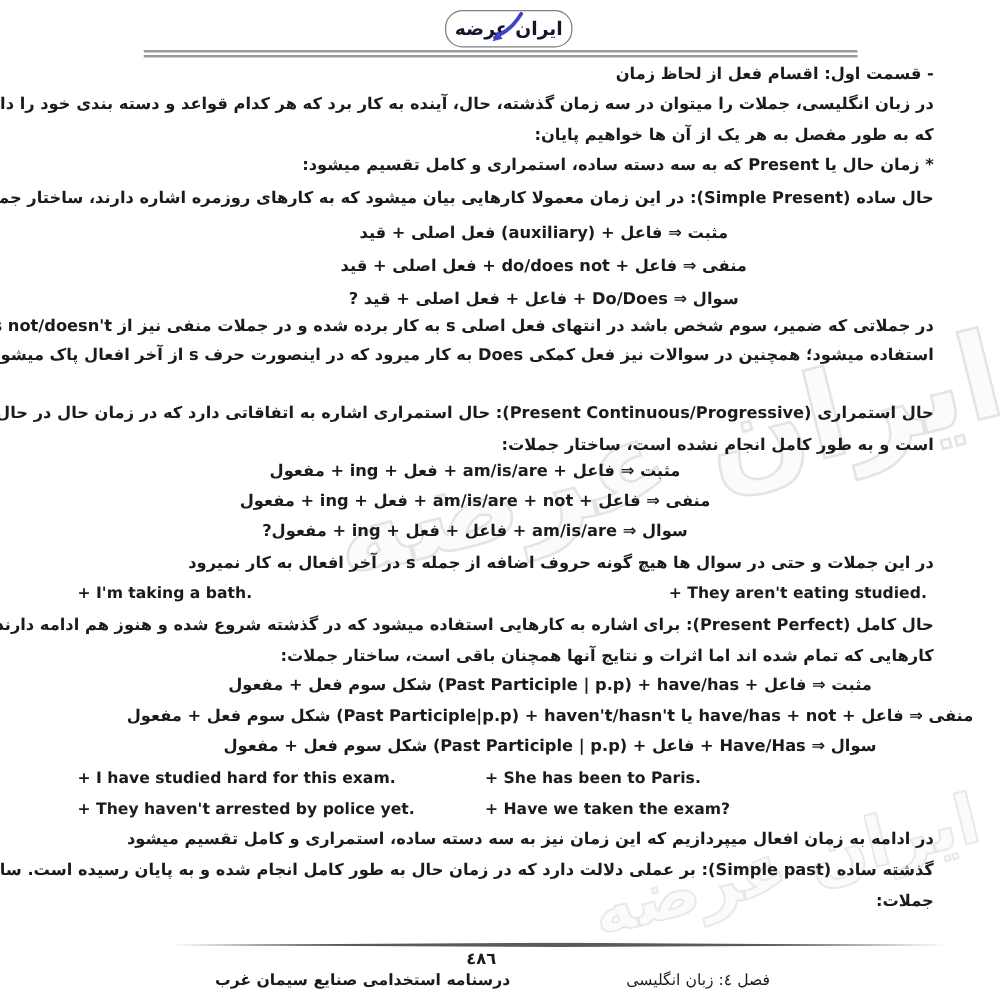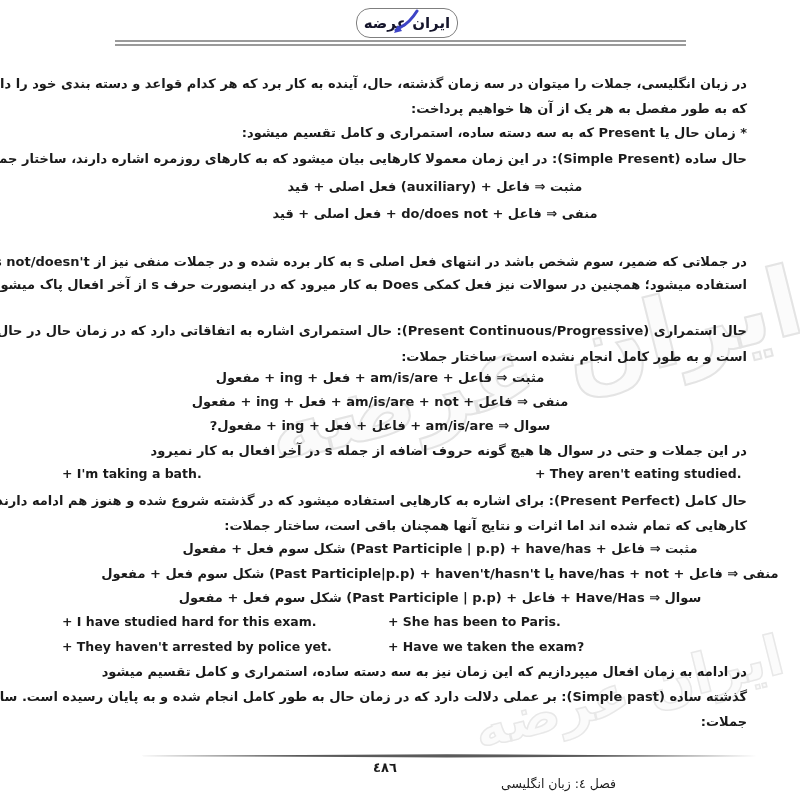--- a/index.html
+++ b/index.html
@@ -44,27 +44,29 @@
   <div class="hline h1"></div>
   <div class="hline h2"></div>
   <div class="logo">
     <span class="logo-text">ایران عرضه</span>
     <svg class="swoosh" width="100" height="28" viewBox="0 0 100 28">
       <path d="M60,2 C55,10 50,15 44,18 L39,21" fill="none" stroke="#3d44c6" stroke-width="3" stroke-linecap="round"></path>
       <polygon points="41,16 37,24 45,22" fill="#3d44c6"></polygon>
     </svg>
   </div>
 
+  <div class="ln b" style="top:50px">- قسمت اول: اقسام فعل از لحاظ زمان</div>
   <div class="ln j" style="top:74px">در زبان انگلیسی، جملات را میتوان در سه زمان گذشته، حال، آینده به کار برد که هر کدام قواعد و دسته بندی خود را دارد</div>
-  <div class="ln" style="top:99px">که به طور مفصل به هر یک از آن ها خواهیم پرداخت:</div>
+  <div class="ln" style="top:99px">که به طور مفصل به هر یک از آن ها خواهیم پایان:</div>
   <div class="ln" style="top:123px">* زمان حال یا Present که به سه دسته ساده، استمراری و کامل تقسیم میشود:</div>
 
   <div class="ln j" style="top:149px">حال ساده (Simple Present): در این زمان معمولا کارهایی بیان میشود که به کارهای روزمره اشاره دارند، ساختار جملات:</div>
   <div class="ln c" style="top:177px;transform:translateX(35px)">مثبت ⇒ فاعل + ⁦(auxiliary)⁩ فعل اصلی + قید</div>
   <div class="ln c" style="top:204px;transform:translateX(35px)">منفی ⇒ فاعل + do/does not + فعل اصلی + قید</div>
+  <div class="ln c" style="top:230px;transform:translateX(35px)">سوال ⇒ Do/Does + فاعل + فعل اصلی + قید ?</div>
   <div class="ln j" style="top:252px">در جملاتی که ضمیر، سوم شخص باشد در انتهای فعل اصلی s به کار برده شده و در جملات منفی نیز از does not/doesn't</div>
   <div class="ln j" style="top:275px">استفاده میشود؛ همچنین در سوالات نیز فعل کمکی Does به کار میرود که در اینصورت حرف s از آخر افعال پاک میشود.:</div>
 
   <div class="ln j" style="top:321px">حال استمراری (Present Continuous/Progressive): حال استمراری اشاره به اتفاقاتی دارد که در زمان حال در حال وقوع</div>
   <div class="ln" style="top:347px">است و به طور کامل انجام نشده است، ساختار جملات:</div>
   <div class="ln c" style="top:368px;transform:translateX(-20px)">مثبت ⇒ فاعل + am/is/are + فعل + ing + مفعول</div>
   <div class="ln c" style="top:392px;transform:translateX(-20px)">منفی ⇒ فاعل + am/is/are + not + فعل + ing + مفعول</div>
   <div class="ln c" style="top:416px;transform:translateX(-20px)">سوال ⇒ am/is/are + فاعل + فعل + ing + مفعول?</div>
   <div class="ln" style="top:441px">در این جملات و حتی در سوال ها هیچ گونه حروف اضافه از جمله s در آخر افعال به کار نمیرود</div>
   <div class="exrow" style="top:464px">
@@ -88,14 +90,15 @@
 
   <div class="ln" style="top:662px">در ادامه به زمان افعال میپردازیم که این زمان نیز به سه دسته ساده، استمراری و کامل تقسیم میشود</div>
   <div class="ln j" style="top:687px">گذشته ساده (Simple past): بر عملی دلالت دارد که در زمان حال به طور کامل انجام شده و به پایان رسیده است. ساختار</div>
   <div class="ln" style="top:712px">جملات:</div>
 
   <svg class="taper" width="620" height="4" viewBox="0 0 620 4">
     <polygon points="0,2 310,0.2 620,2 310,3.6" fill="#5a5a5a"></polygon>
   </svg>
   <div class="pagenum">٤٨٦</div>
   <div class="foot-r">فصل ٤: زبان انگلیسی</div>
+  <div class="foot-l">درسنامه استخدامی صنایع سیمان غرب</div>
 
 </div>
 
 </body></html>

